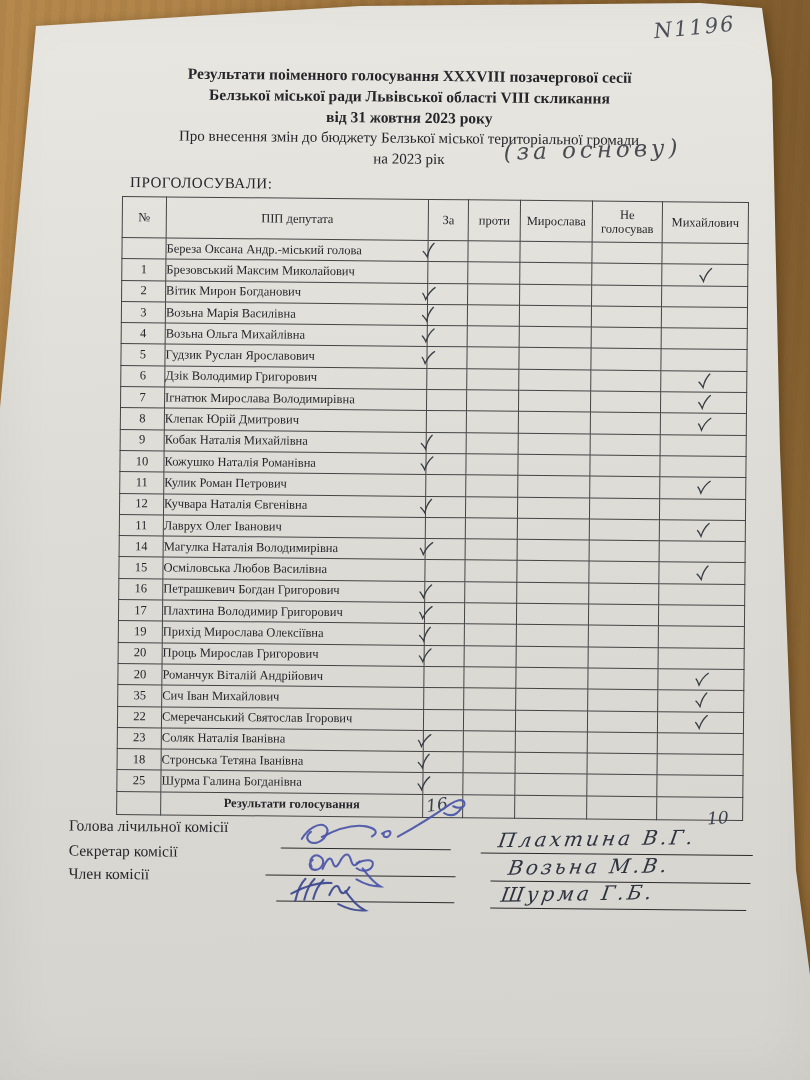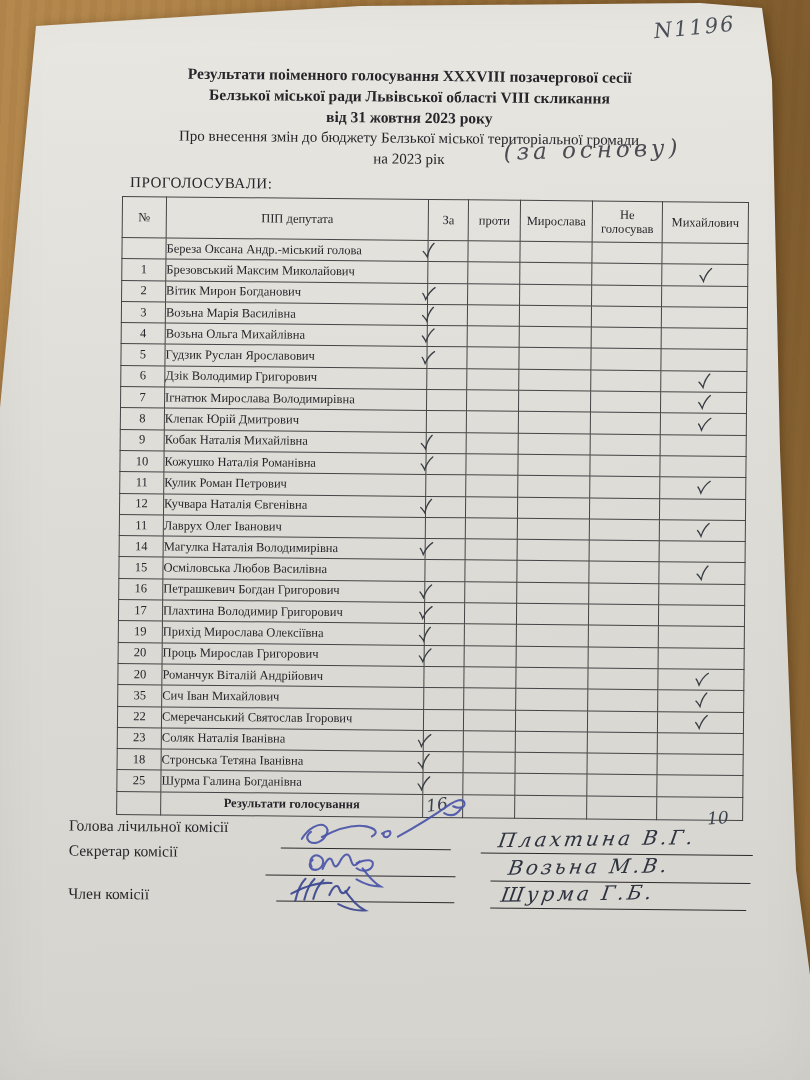--- a/index.html
+++ b/index.html
@@ -394,21 +394,21 @@
             <td></td>
             <td></td>
             <td></td>
             <td class="cell-vidsutnii"><span class="hand hand-10">10</span></td>
           </tr>
         </tbody>
       </table>
 
       <div class="sig-label" style="top:817px">Голова лічильної комісії</div>
       <div class="sig-label" style="top:842px">Секретар комісії</div>
-      <div class="sig-label" style="top:885px">Член комісії</div>
+      <div class="sig-label" style="top:865px">Член комісії</div>
 
       <div class="line" style="left:287px;top:846px;width:170px"></div>
       <div class="line" style="left:272px;top:873px;width:190px"></div>
       <div class="line" style="left:283px;top:899px;width:178px"></div>
 
       <div class="line" style="left:487px;top:849px;width:272px"></div>
       <div class="line" style="left:497px;top:877px;width:260px"></div>
       <div class="line" style="left:497px;top:904px;width:256px"></div>
 
       <div class="sig-name" style="left:505px;top:822px">Плахтина В.Г.</div>

